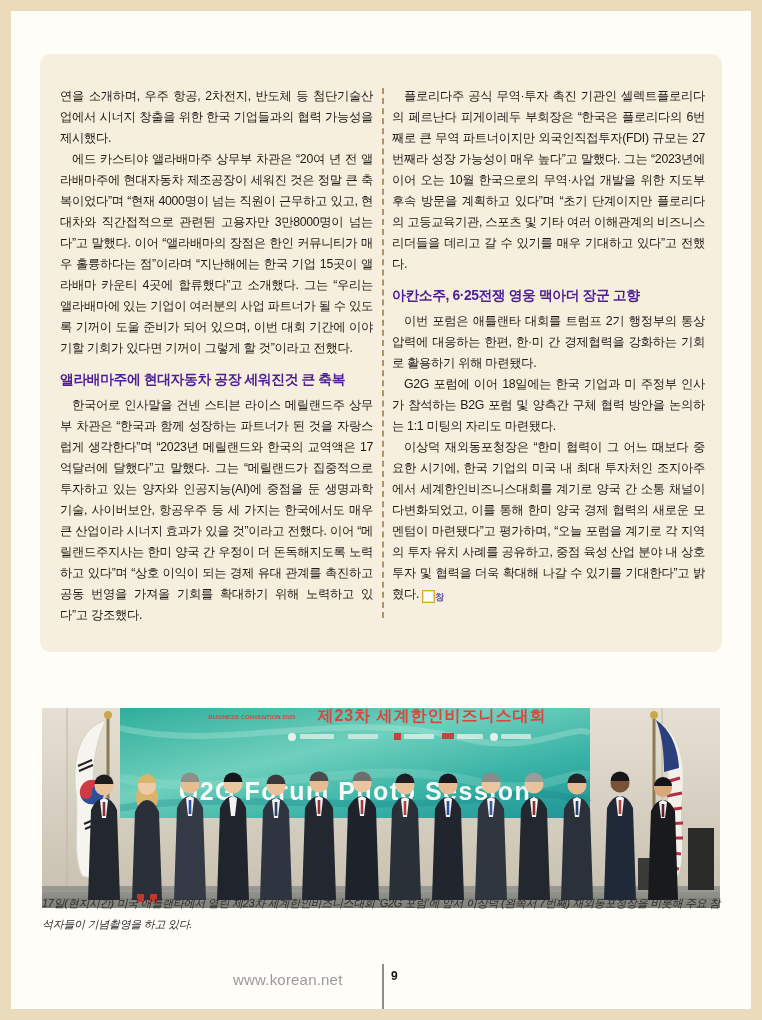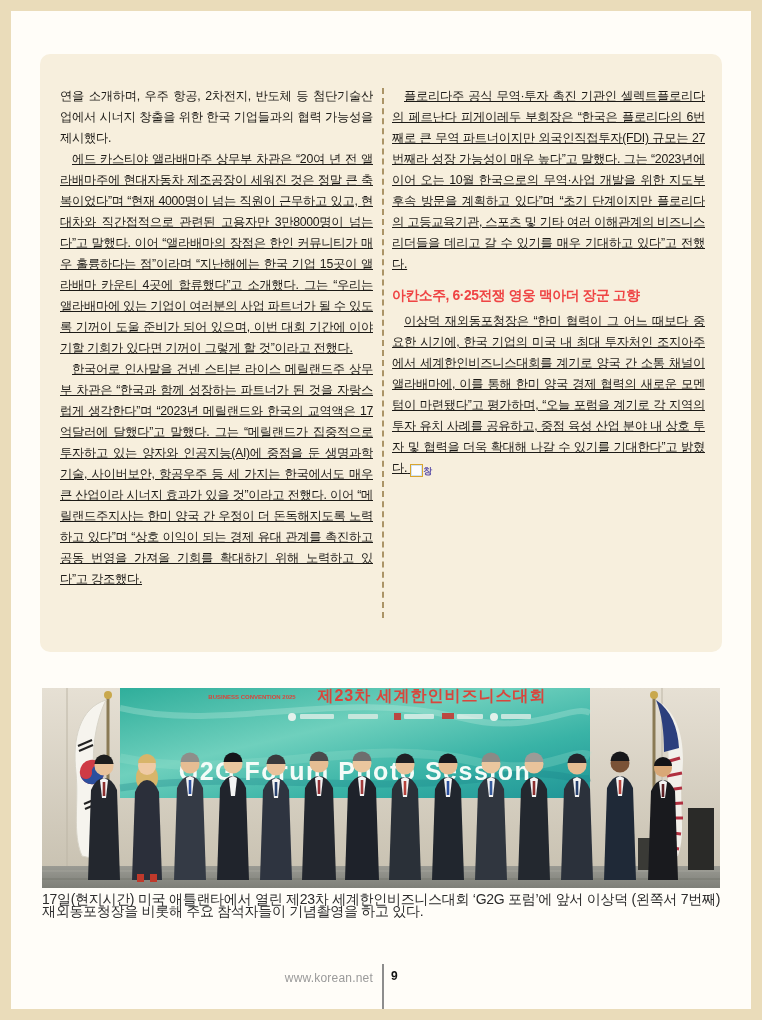--- a/index.html
+++ b/index.html
@@ -11,68 +11,71 @@
   .frame { position:absolute; inset:0; border:11px solid #eadcba; pointer-events:none; z-index:5; }
   .panel {
     position:absolute; left:40px; top:54px; width:682px; height:598px;
     background:#f7efdd; border-radius:10px;
   }
   .col { position:absolute; top:86px; width:313px; font-size:12.3px; line-height:21px;
     color:#1d1b17; text-align:justify; letter-spacing:-0.3px; }
   .col-left  { left:60px;  }
   .col-right { left:392px; }
   .col p { margin:0; }
-  .col p.indent { text-indent:12px;text-decoration:underline; }
+  .col p.indent { text-indent:12px; }
   .col h3 {
-    font-size:13.8px; font-weight:bold; color:#ef4444;
+    font-size:13.8px; font-weight:bold; color:#4c1d95;
     margin:10px 0 5px 0; letter-spacing:-0.4px;
   }
   .divider {
     position:absolute; left:382px; top:88px; height:530px; width:0;
     border-left:2px dashed #ab9467;
   }
   .end-mark {
     display:inline-block; width:13px; height:13px; line-height:12px; text-align:center;
     font-size:9px; font-weight:bold; color:#5b4ea8; background:#fdfdfd;
     border:1px solid #d9a52f; box-shadow:inset 0 0 0 1px #cfe3f5; vertical-align:-2px;
   }
   .photo {
-    position:absolute; left:42px; top:688px; width:678px; height:200px; overflow:hidden;
+    position:absolute; left:42px; top:708px; width:678px; height:200px; overflow:hidden;
     background:#be185d;
   }
   .caption {
     position:absolute; left:42px; top:893px; width:678px;
-    font-size:14px; line-height:12px; color:#2b2b2b; text-align:justify; letter-spacing:-0.3px;
+    font-size:11px; line-height:21px; color:#2b2b2b; text-align:justify; letter-spacing:-0.3px;font-style:italic;
   }
   .footer-url {
-    position:absolute; top:971px; left:233px; width:140px; text-align:right;
-    font-size:12px; color:#9a9a9a; letter-spacing:0.2px;
+    position:absolute; top:971px; left:233px; width:140px; 
+    font-size:15px; color:#9a9a9a; letter-spacing:0.2px;
   }
   .footer-bar { position:absolute; top:964px; left:382px; width:2px; height:45px; background:#8d8d8d; }
   .footer-page { position:absolute; top:969px; left:391px; font-size:12px; font-weight:bold; color:#111; }
 </style>
 </head>
 <body>
 
 <div class="page">
   <div class="frame"></div>
 
   <div class="panel"></div>
   <div class="divider"></div>
 
   <div class="col col-left">
     <p>연을 소개하며, 우주 항공, 2차전지, 반도체 등 첨단기술산업에서 시너지 창출을 위한 한국 기업들과의 협력 가능성을 제시했다.</p>
     <p class="indent">에드 카스티야 앨라배마주 상무부 차관은 “20여 년 전 앨라배마주에 현대자동차 제조공장이 세워진 것은 정말 큰 축복이었다”며 “현재 4000명이 넘는 직원이 근무하고 있고, 현대차와 직간접적으로 관련된 고용자만 3만8000명이 넘는다”고 말했다. 이어 “앨라배마의 장점은 한인 커뮤니티가 매우 훌륭하다는 점”이라며 “지난해에는 한국 기업 15곳이 앨라배마 카운티 4곳에 합류했다”고 소개했다. 그는 “우리는 앨라배마에 있는 기업이 여러분의 사업 파트너가 될 수 있도록 기꺼이 도울 준비가 되어 있으며, 이번 대회 기간에 이야기할 기회가 있다면 기꺼이 그렇게 할 것”이라고 전했다.</p>
+    <h3>앨라배마주에 현대자동차 공장 세워진것 큰 축복</h3>
     <p class="indent">한국어로 인사말을 건넨 스티븐 라이스 메릴랜드주 상무부 차관은 “한국과 함께 성장하는 파트너가 된 것을 자랑스럽게 생각한다”며 “2023년 메릴랜드와 한국의 교역액은 17억달러에 달했다”고 말했다. 그는 “메릴랜드가 집중적으로 투자하고 있는 양자와 인공지능(AI)에 중점을 둔 생명과학 기술, 사이버보안, 항공우주 등 세 가지는 한국에서도 매우 큰 산업이라 시너지 효과가 있을 것”이라고 전했다. 이어 “메릴랜드주지사는 한미 양국 간 우정이 더 돈독해지도록 노력하고 있다”며 “상호 이익이 되는 경제 유대 관계를 촉진하고 공동 번영을 가져올 기회를 확대하기 위해 노력하고 있다”고 강조했다.</p>
   </div>
 
   <div class="col col-right">
     <p class="indent">플로리다주 공식 무역·투자 촉진 기관인 셀렉트플로리다의 페르난다 피게이레두 부회장은 “한국은 플로리다의 6번째로 큰 무역 파트너이지만 외국인직접투자(FDI) 규모는 27번째라 성장 가능성이 매우 높다”고 말했다. 그는 “2023년에 이어 오는 10월 한국으로의 무역·사업 개발을 위한 지도부 후속 방문을 계획하고 있다”며 “초기 단계이지만 플로리다의 고등교육기관, 스포츠 및 기타 여러 이해관계의 비즈니스 리더들을 데리고 갈 수 있기를 매우 기대하고 있다”고 전했다.</p>
     <h3>아칸소주, 6·25전쟁 영웅 맥아더 장군 고향</h3>
-    <p class="indent"><span>이상덕 재외동포청장은 “한미 협력이 그 어느 때보다 중요한 시기에, 한국 기업의 미국 내 최대 투자처인 조지아주에서 세계한인비즈니스대회를 계기로 양국 간 소통 채널이 앨라배마에, 이를 통해 한미 양국 경제 협력의 새로운 모멘텀이 마련됐다”고 평가하며, “오늘 포럼을 계기로 각 지역의 투자 유치 사례를 공유하고, 중점 육성 산업 분야 내 상호 투자 및 협력을 더욱 확대해 나갈 수 있기를 기대한다”고 밝혔다.</span>
+    <p class="indent">이번 포럼은 애틀랜타 대회를 트럼프 2기 행정부의 통상압력에 대응하는 한편, 한·미 간 경제협력을 강화하는 기회로 활용하기 위해 마련됐다.</p>
+    <p class="indent">G2G 포럼에 이어 18일에는 한국 기업과 미 주정부 인사가 참석하는 B2G 포럼 및 양측간 구체 협력 방안을 논의하는 1:1 미팅의 자리도 마련됐다.</p>
+    <p class="indent"><span>이상덕 재외동포청장은 “한미 협력이 그 어느 때보다 중요한 시기에, 한국 기업의 미국 내 최대 투자처인 조지아주에서 세계한인비즈니스대회를 계기로 양국 간 소통 채널이 다변화되었고, 이를 통해 한미 양국 경제 협력의 새로운 모멘텀이 마련됐다”고 평가하며, “오늘 포럼을 계기로 각 지역의 투자 유치 사례를 공유하고, 중점 육성 산업 분야 내 상호 투자 및 협력을 더욱 확대해 나갈 수 있기를 기대한다”고 밝혔다.</span>
       <span class="end-mark">창</span></p>
   </div>
 
   <div class="photo">
     <svg width="678" height="200" viewBox="0 0 678 200" xmlns="http://www.w3.org/2000/svg">
       <defs>
         <linearGradient id="wall" x1="0" y1="0" x2="0" y2="1">
           <stop offset="0" stop-color="#e6e0d4"></stop>
             <stop offset="1" stop-color="#c9c2b2"></stop>
         </linearGradient>

